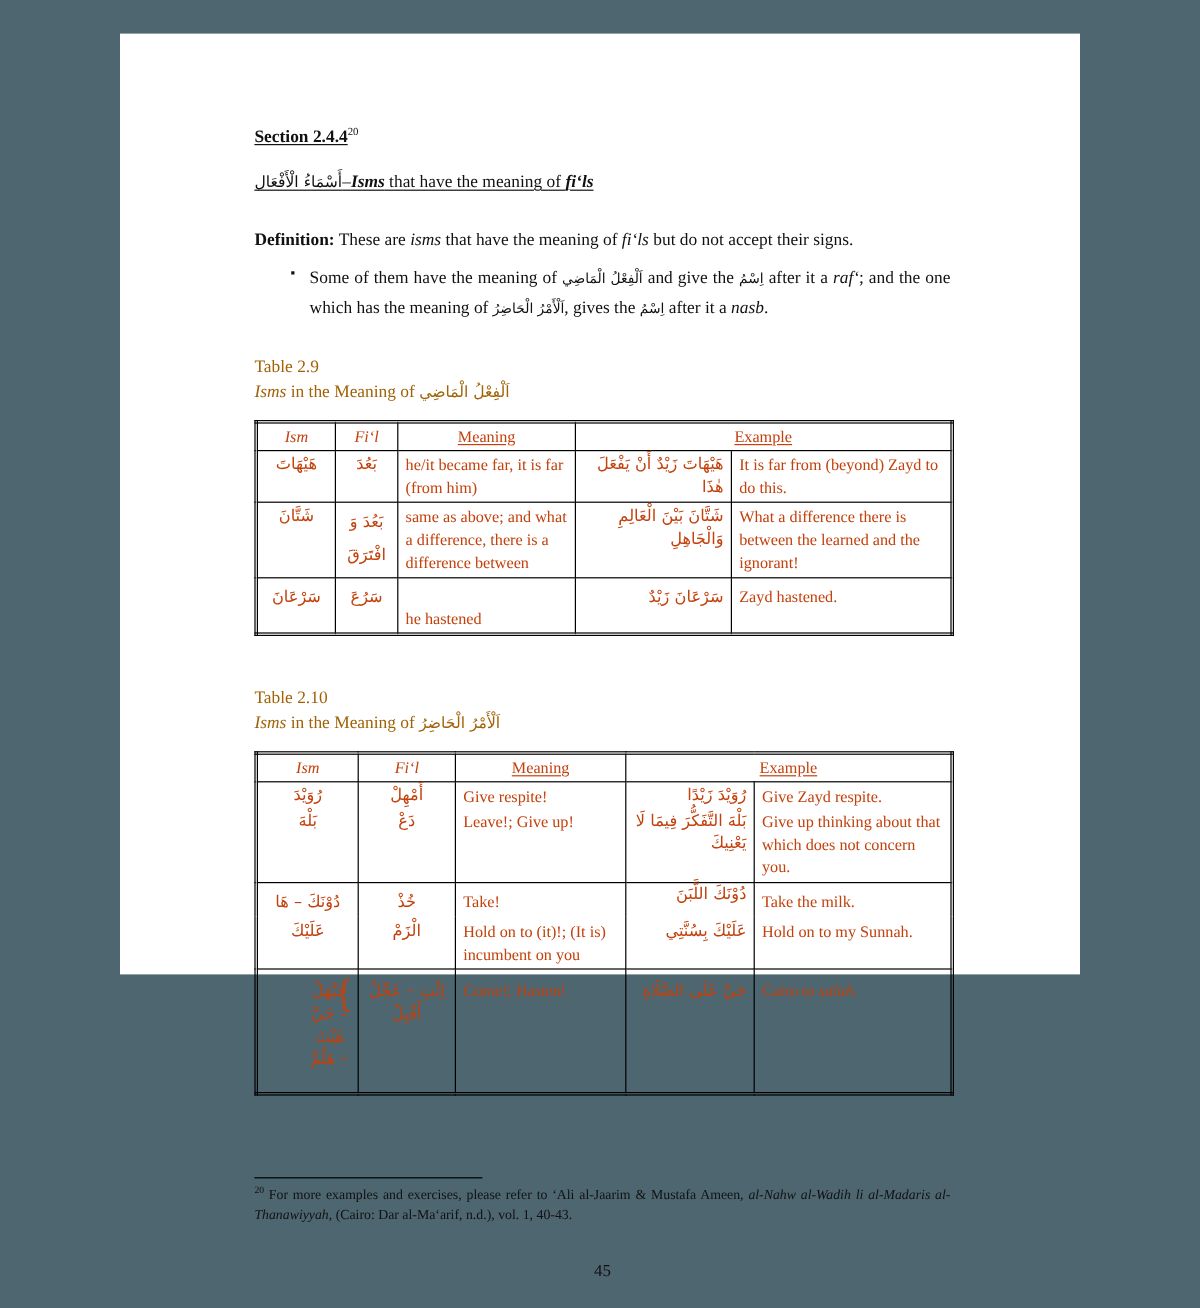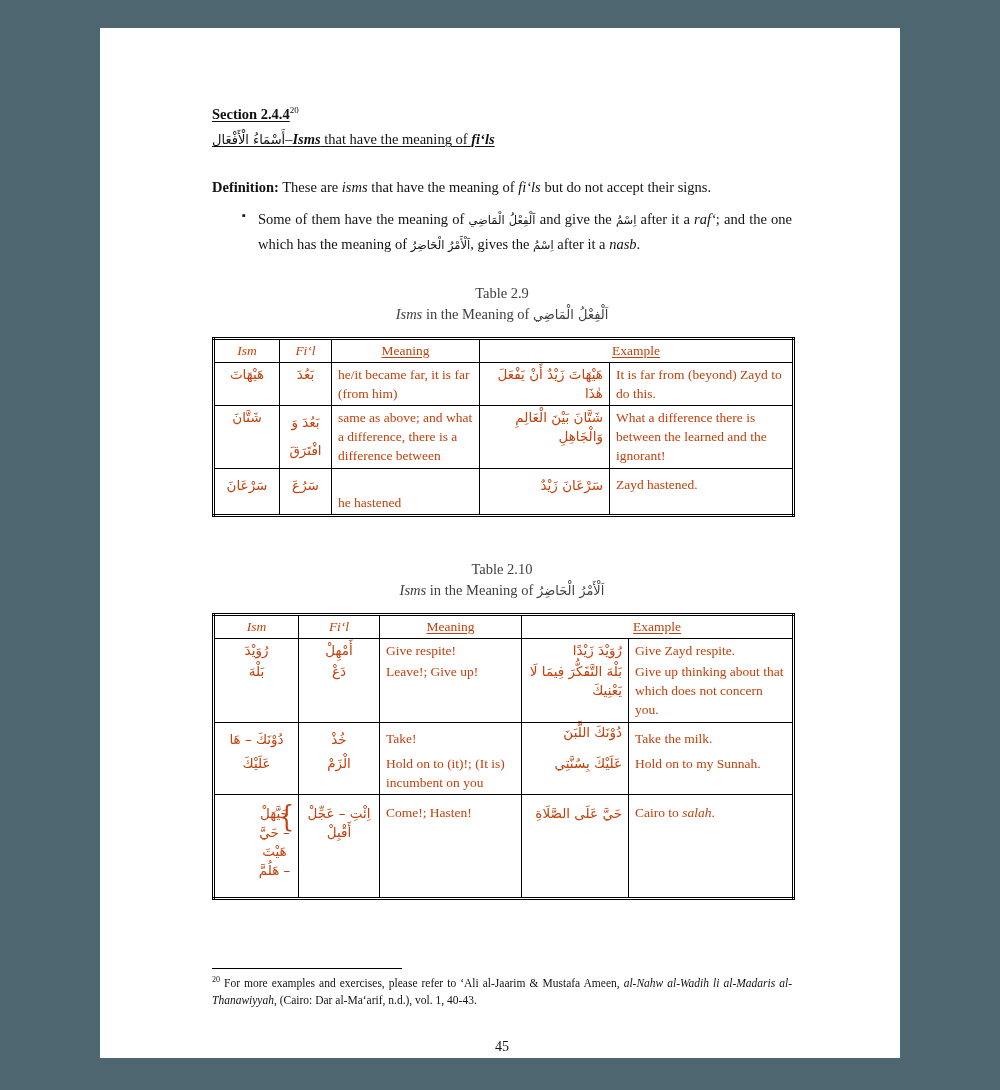--- a/index.html
+++ b/index.html
@@ -11,21 +11,21 @@
     height: 1090px;
     background: #4d6670;
     font-family: "Liberation Serif", "DejaVu Serif", serif;
     overflow: hidden;
   }
   .page {
     position: absolute;
     left: 100px;
     top: 28px;
     width: 800px;
-    height: 1030px;
+    height: 784px;
     background: #ffffff;
     box-sizing: border-box;
   }
   .content {
     position: absolute;
     left: 112px;
     top: 75px;
     width: 580px;
   }
 
@@ -52,21 +52,21 @@
   }
   .ar-sm {
     font-family: "DejaVu Sans", sans-serif;
     font-size: 11.5px;
     direction: rtl;
     unicode-bidi: isolate;
   }
   .ital { font-style: italic; }
   .bold { font-weight: bold; }
 
-  .line2 { margin-top: 3px; }
+  .line2 { margin-top: 16px; }
 
   
   .definition {
     margin-top: 26px;
     font-size: 14.5px;
     line-height: 1.5;
     color: #111;
   }
   .bullet-row {
     display: flex;
@@ -82,24 +82,24 @@
   }
   .bullet-txt {
     flex: 1 1 auto;
     font-size: 14.5px;
     line-height: 1.72;
     text-align: justify;
   }
 
   
   .tbl-caption {
-    text-align: center;
+    text-align: left;
     font-size: 14.5px;
     line-height: 1.45;
-    color: #404040;
+    color: #a16207;
   }
   .cap-title { font-weight: normal; }
 
   
   table.doc {
     border-collapse: collapse;
     width: 580px;
     table-layout: fixed;
     color: #c2410c;
   }

